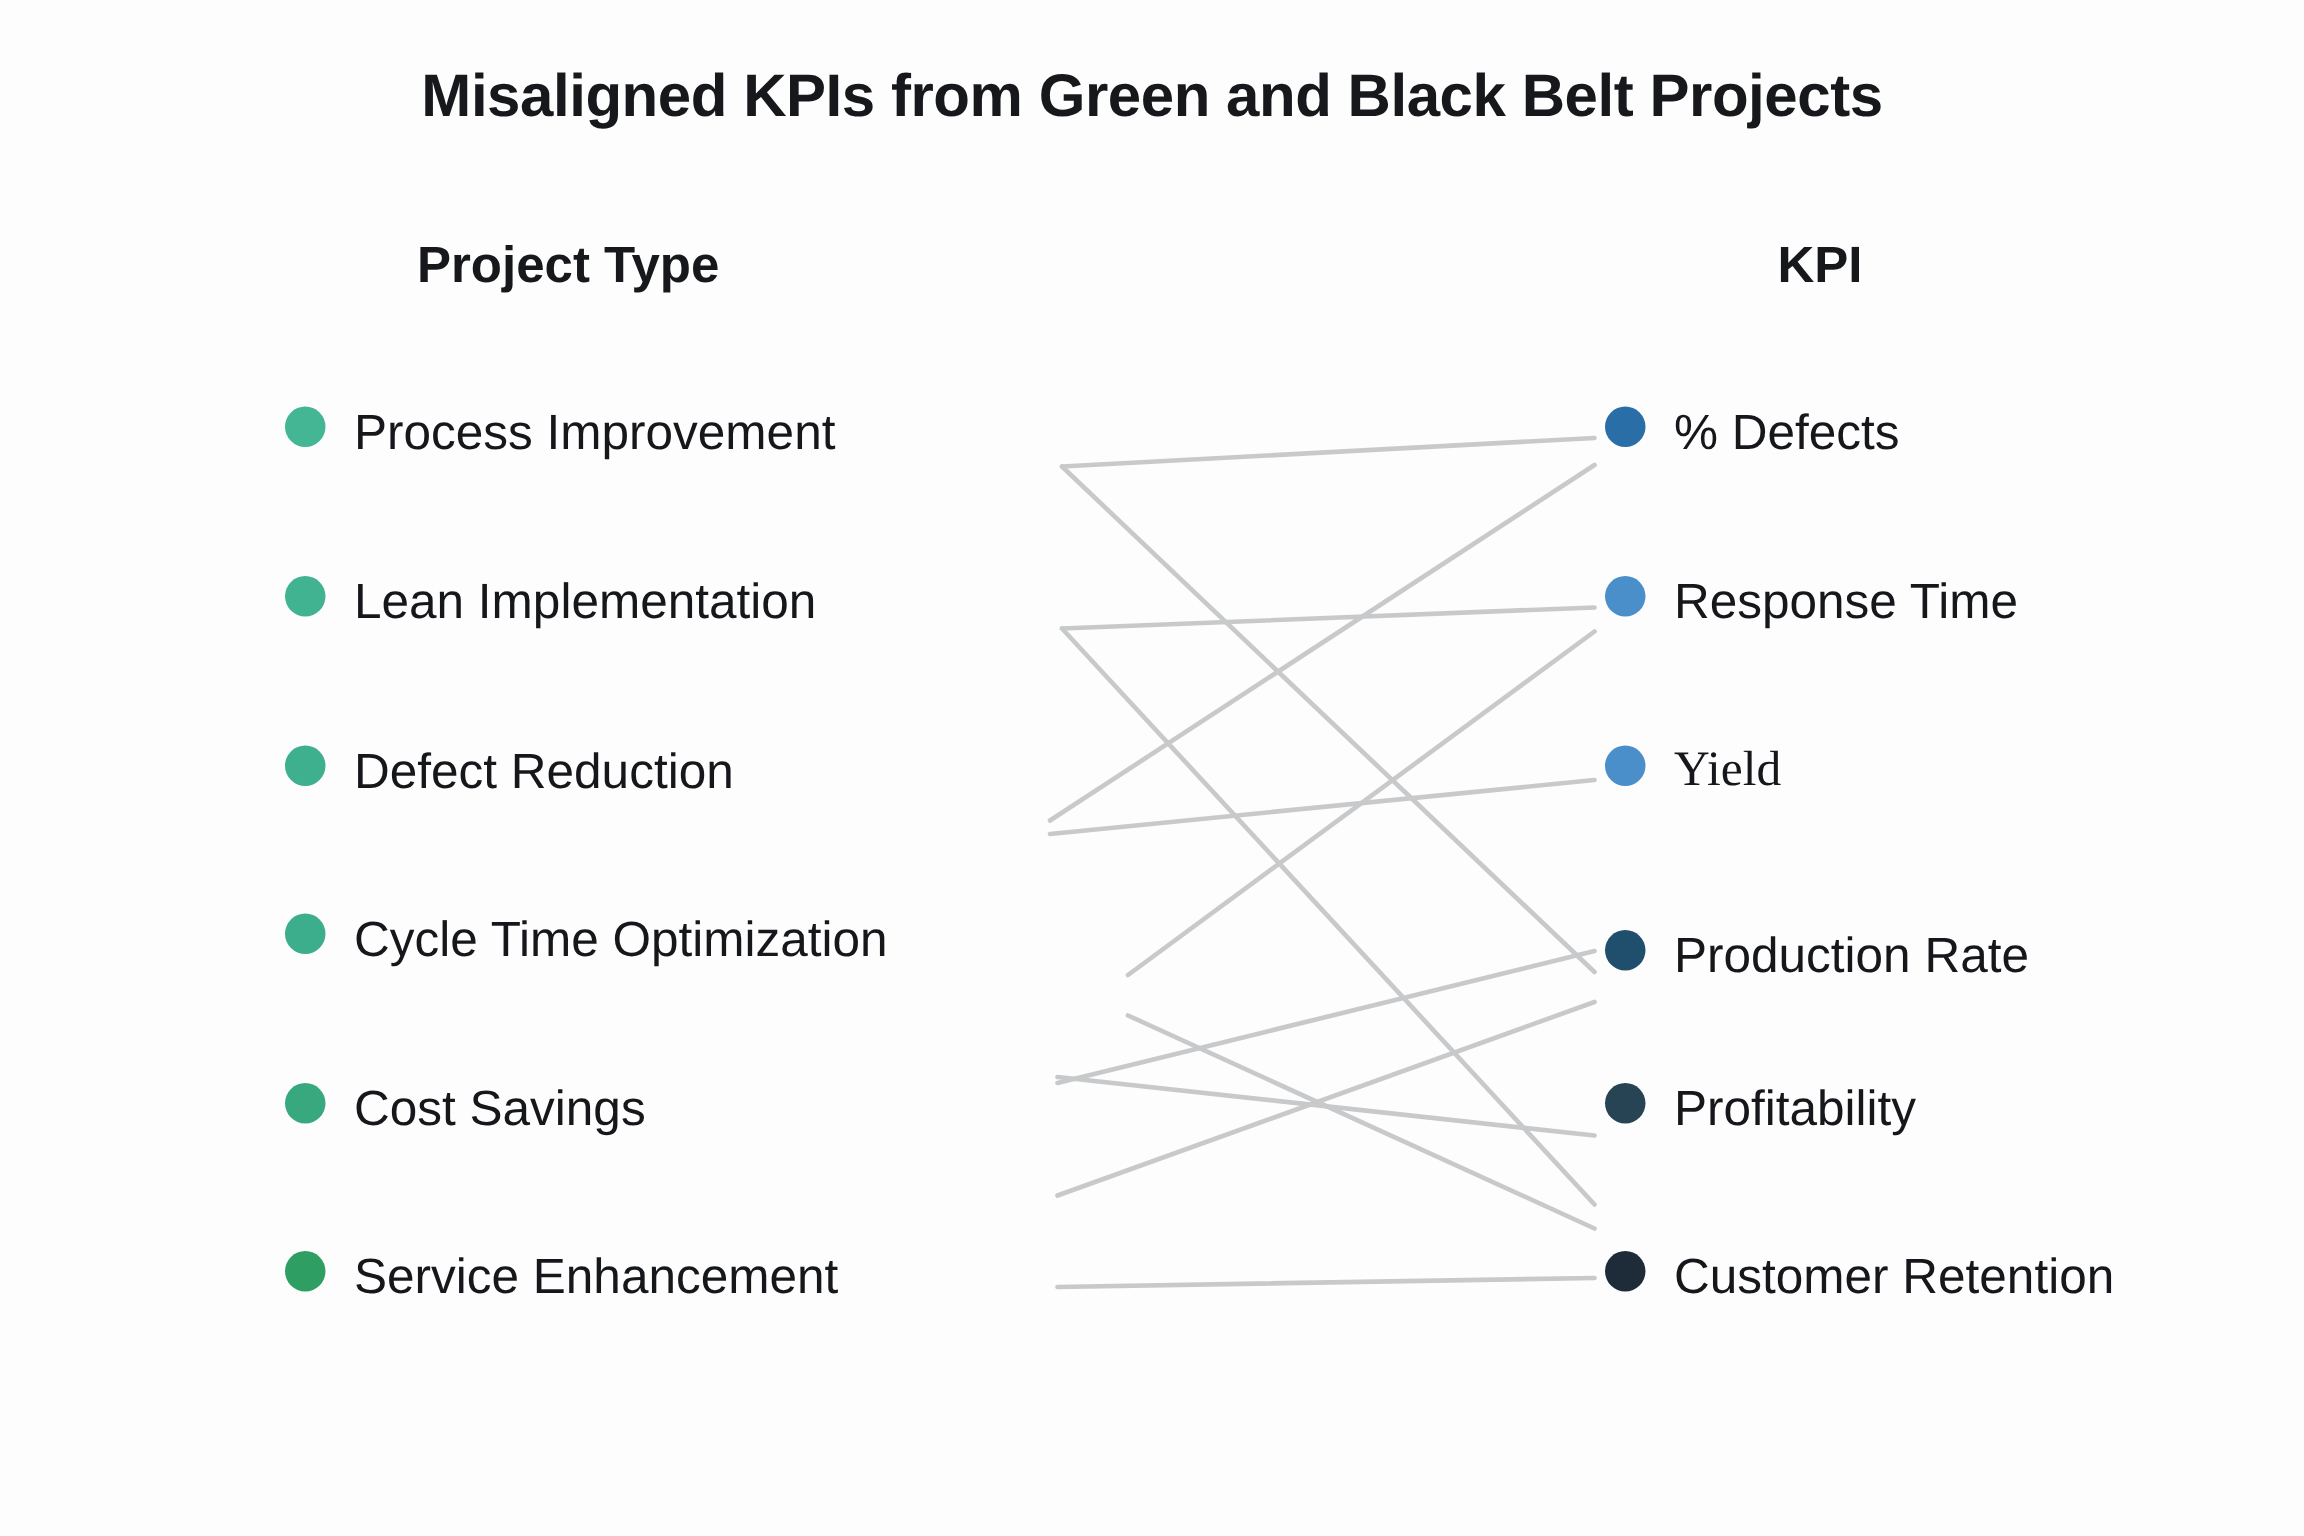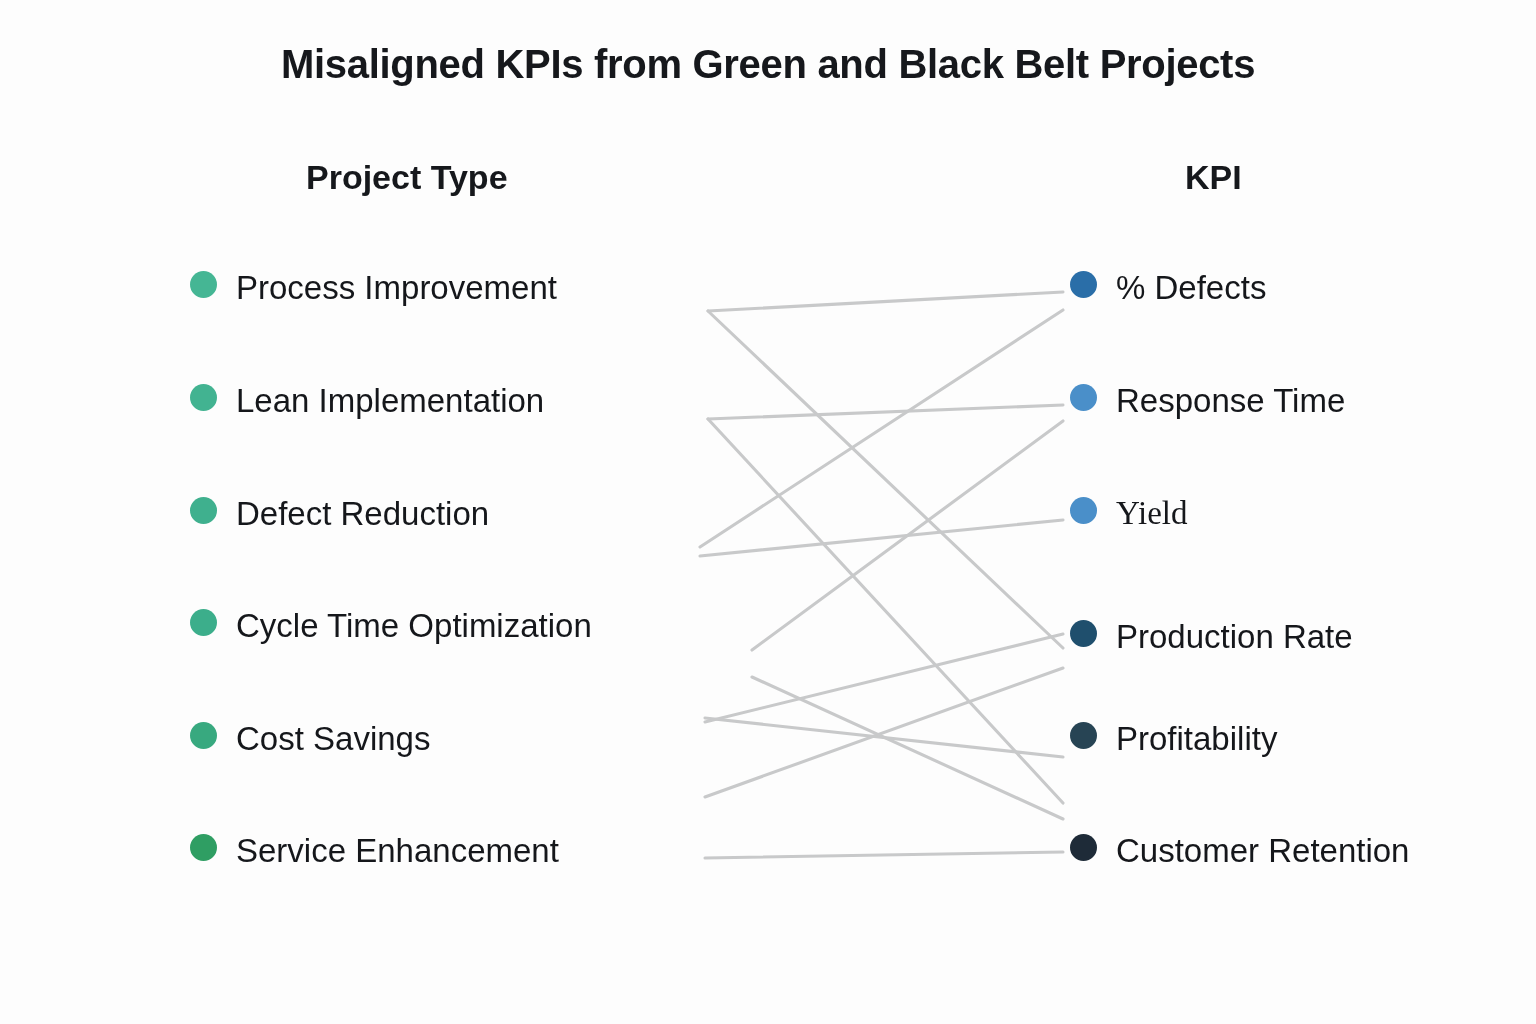--- a/index.html
+++ b/index.html
@@ -33,21 +33,21 @@
     white-space: nowrap;
   }
   
   .col-header {
     position: absolute;
     font-size: 34px;
     font-weight: 700;
     color: #16181c;
     white-space: nowrap;
   }
-  #header-left  { left: 278px; top: 158px; margin-left: 28px; }
+  #header-left  { left: 278px; top: 158px; }
   #header-right { left: 1185px; top: 158px; }
 
   
   .node-col {
     position: absolute;
     top: 0;
     height: 1024px;
     width: 460px;
   }
   #left-col  { left: 190px; }

